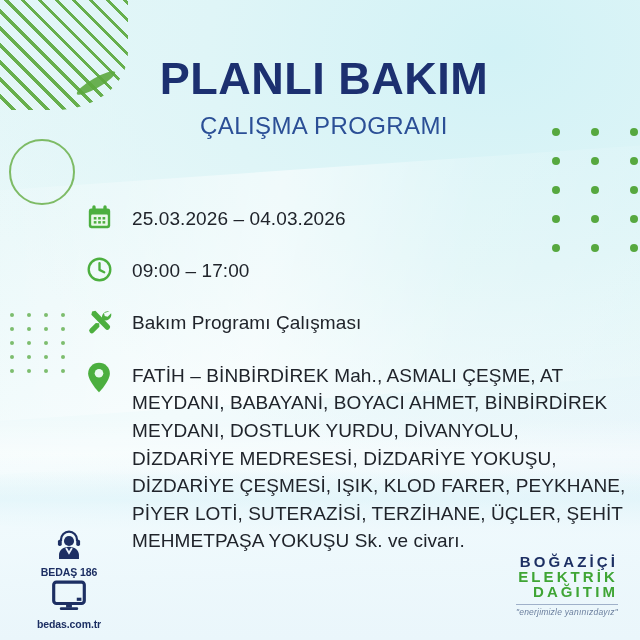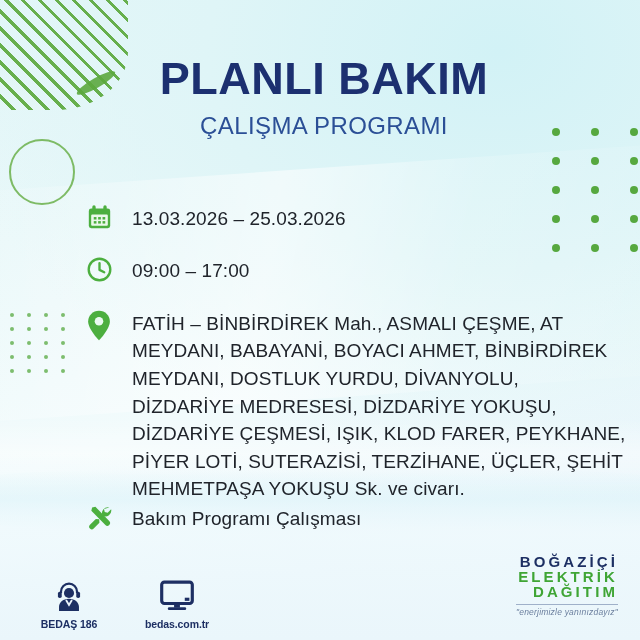--- a/index.html
+++ b/index.html
@@ -80,21 +80,21 @@
   .row .txt{
     font-size:19px;color:#20242b;line-height:1.42;letter-spacing:.1px;
     padding-top:3px;
   }
   #row-location{margin-bottom:0;}
   #row-location .txt{line-height:1.45;}
   #row-location .ico{padding-top:3px;}
 
   
   .footer{position:absolute;left:0;bottom:0;width:640px;height:88px;}
-  .contacts{position:absolute;left:26px;bottom:10px;display:flex;gap:22px;}
+  .contacts{position:absolute;left:26px;bottom:10px;display:flex;flex-direction:column;}
   .contact{width:86px;text-align:center;}
   .contact .cico{height:34px;display:flex;align-items:flex-end;justify-content:center;}
   .contact .clabel{
     margin-top:6px;font-size:10.5px;color:#1d2f63;font-weight:bold;letter-spacing:-.1px;
   }
   .logo{position:absolute;right:22px;bottom:24px;text-align:right;line-height:1;}
   .logo .l1{font-size:15px;font-weight:bold;letter-spacing:3.1px;color:#1d2f63;}
   .logo .l2,.logo .l3{font-size:15px;font-weight:bold;letter-spacing:3.1px;color:#3fa535;}
   .logo .lrule{height:1px;background:#9fb0c9;margin:5px 0 3px auto;width:100%;}
   .logo .l4{font-size:8.5px;color:#6b7f9e;font-style:italic;letter-spacing:.2px;}
@@ -169,53 +169,53 @@
           <rect x="5.6" y="1.2" width="3" height="5" rx="1.5" fill="#4caf3f"></rect>
           <rect x="15.4" y="1.2" width="3" height="5" rx="1.5" fill="#4caf3f"></rect>
           <rect x="6.9" y="11.6" width="2.4" height="2.2" fill="#4caf3f"></rect>
           <rect x="10.8" y="11.6" width="2.4" height="2.2" fill="#4caf3f"></rect>
           <rect x="14.7" y="11.6" width="2.4" height="2.2" fill="#4caf3f"></rect>
           <rect x="6.9" y="15.2" width="2.4" height="2.2" fill="#4caf3f"></rect>
           <rect x="10.8" y="15.2" width="2.4" height="2.2" fill="#4caf3f"></rect>
           <rect x="14.7" y="15.2" width="2.4" height="2.2" fill="#4caf3f"></rect>
         </svg>
       </div>
-      <div class="txt">13.03.2026 – 25.03.2026</div>
+      <div class="txt">25.03.2026 – 04.03.2026</div>
     </div>
 
     <div class="row">
       <div class="ico">
         <svg width="27" height="27" viewBox="0 0 24 24" aria-hidden="true">
           <circle cx="12" cy="12" r="9.6" fill="none" stroke="#4caf3f" stroke-width="2.1"></circle>
           <path d="M12 6.3 L12 12.3 L16.2 14.4" fill="none" stroke="#4caf3f" stroke-width="2.1" stroke-linecap="round" stroke-linejoin="round"></path>
         </svg>
       </div>
       <div class="txt">09:00 – 17:00</div>
-    </div>
-
-    <div class="row" id="row-location">
-      <div class="ico">
-        <svg width="26" height="31" viewBox="0 0 20 26" aria-hidden="true">
-          <path d="M10 0.6 C4.8 0.6 0.9 4.6 0.9 9.6 C0.9 16.0 10 25.4 10 25.4 C10 25.4 19.1 16.0 19.1 9.6 C19.1 4.6 15.2 0.6 10 0.6 Z" fill="#4caf3f"></path>
-          <circle cx="10" cy="9.4" r="3.6" fill="#eafaf0"></circle>
-        </svg>
-      </div>
-      <div class="txt">FATİH – BİNBİRDİREK Mah., ASMALI ÇEŞME, AT MEYDANI, BABAYANİ, BOYACI AHMET, BİNBİRDİREK MEYDANI, DOSTLUK YURDU, DİVANYOLU, DİZDARİYE MEDRESESİ, DİZDARİYE YOKUŞU, DİZDARİYE ÇEŞMESİ, IŞIK, KLOD FARER, PEYKHANE, PİYER LOTİ, SUTERAZİSİ, TERZİHANE, ÜÇLER, ŞEHİT MEHMETPAŞA YOKUŞU Sk. ve civarı.</div>
     </div>
 
     <div class="row">
       <div class="ico">
         <svg width="30" height="27" viewBox="0 0 26 24" aria-hidden="true">
           <g fill="#4caf3f">
             <path d="M5.1 3.2 L8.0 2.4 L20.3 15.2 a2.4 2.4 0 0 1 -3.4 3.4 L4.4 6.1 Z"></path>
             <path d="M20.4 3.0 a5.3 5.3 0 0 0 -5.9 7.6 l-3.0 3.0 -3.1 -0.2 -5.2 5.1 a2.3 2.3 0 0 0 3.3 3.3 l5.1 -5.2 -0.2 -3.1 3.0 -3.0 a5.3 5.3 0 0 0 7.6 -5.9 l-3.1 3.1 -2.6 -0.6 -0.6 -2.6 Z"></path>
           </g>
         </svg>
       </div>
       <div class="txt">Bakım Programı Çalışması</div>
+    </div>
+
+    <div class="row" id="row-location">
+      <div class="ico">
+        <svg width="26" height="31" viewBox="0 0 20 26" aria-hidden="true">
+          <path d="M10 0.6 C4.8 0.6 0.9 4.6 0.9 9.6 C0.9 16.0 10 25.4 10 25.4 C10 25.4 19.1 16.0 19.1 9.6 C19.1 4.6 15.2 0.6 10 0.6 Z" fill="#4caf3f"></path>
+          <circle cx="10" cy="9.4" r="3.6" fill="#eafaf0"></circle>
+        </svg>
+      </div>
+      <div class="txt">FATİH – BİNBİRDİREK Mah., ASMALI ÇEŞME, AT MEYDANI, BABAYANİ, BOYACI AHMET, BİNBİRDİREK MEYDANI, DOSTLUK YURDU, DİVANYOLU, DİZDARİYE MEDRESESİ, DİZDARİYE YOKUŞU, DİZDARİYE ÇEŞMESİ, IŞIK, KLOD FARER, PEYKHANE, PİYER LOTİ, SUTERAZİSİ, TERZİHANE, ÜÇLER, ŞEHİT MEHMETPAŞA YOKUŞU Sk. ve civarı.</div>
     </div>
 
   </div>
 
   <div class="footer">
 
     <div class="contacts">
 
       <div class="contact">
         <div class="cico">

